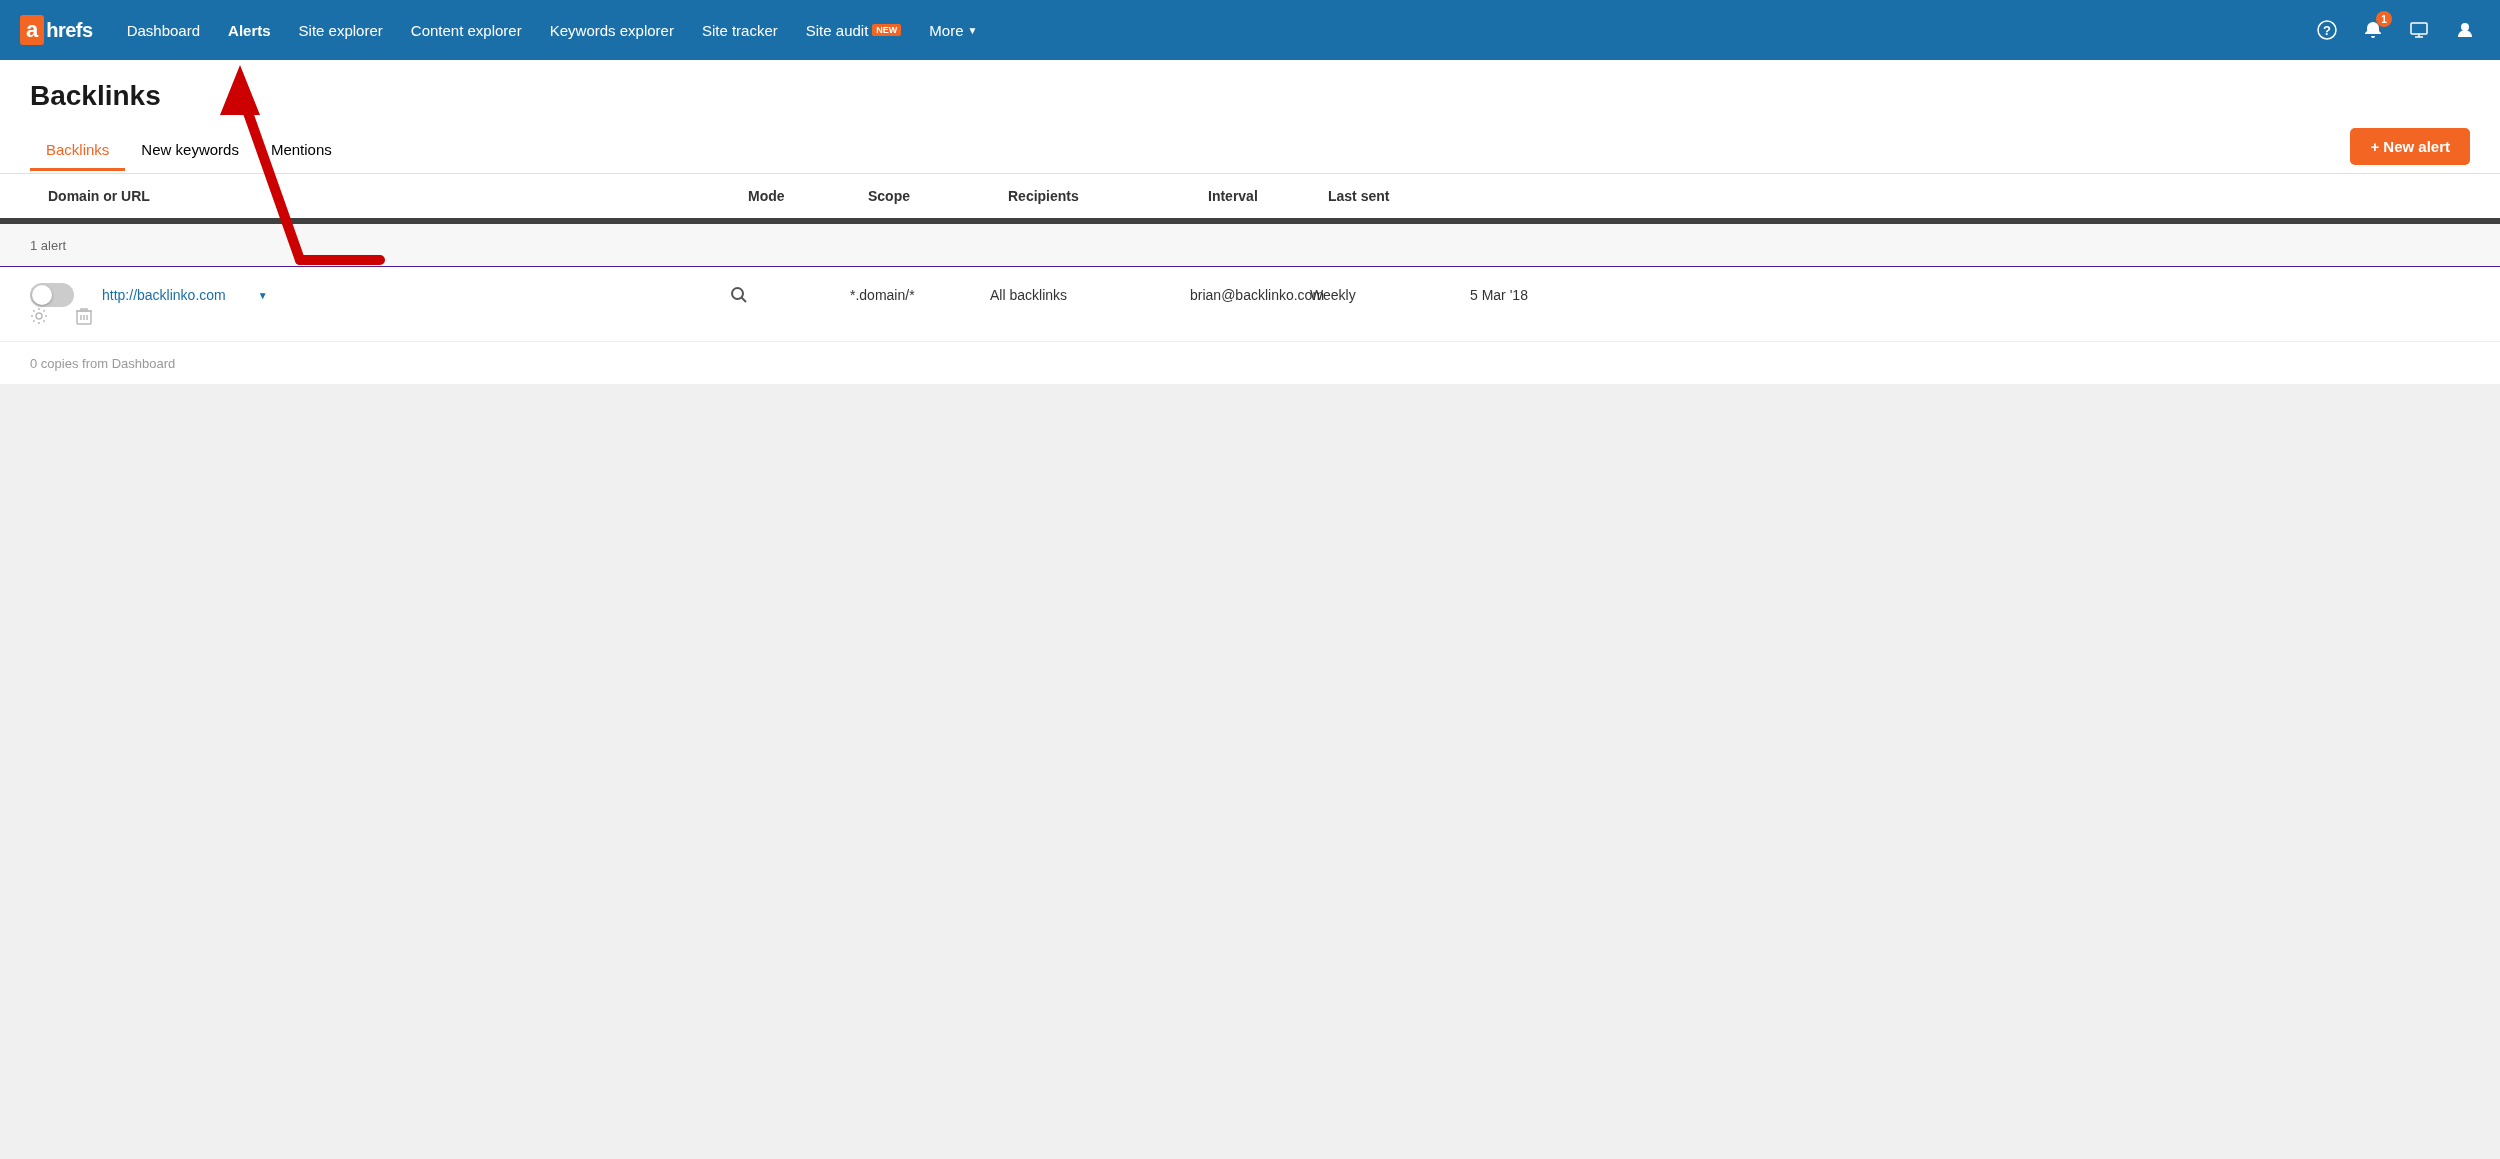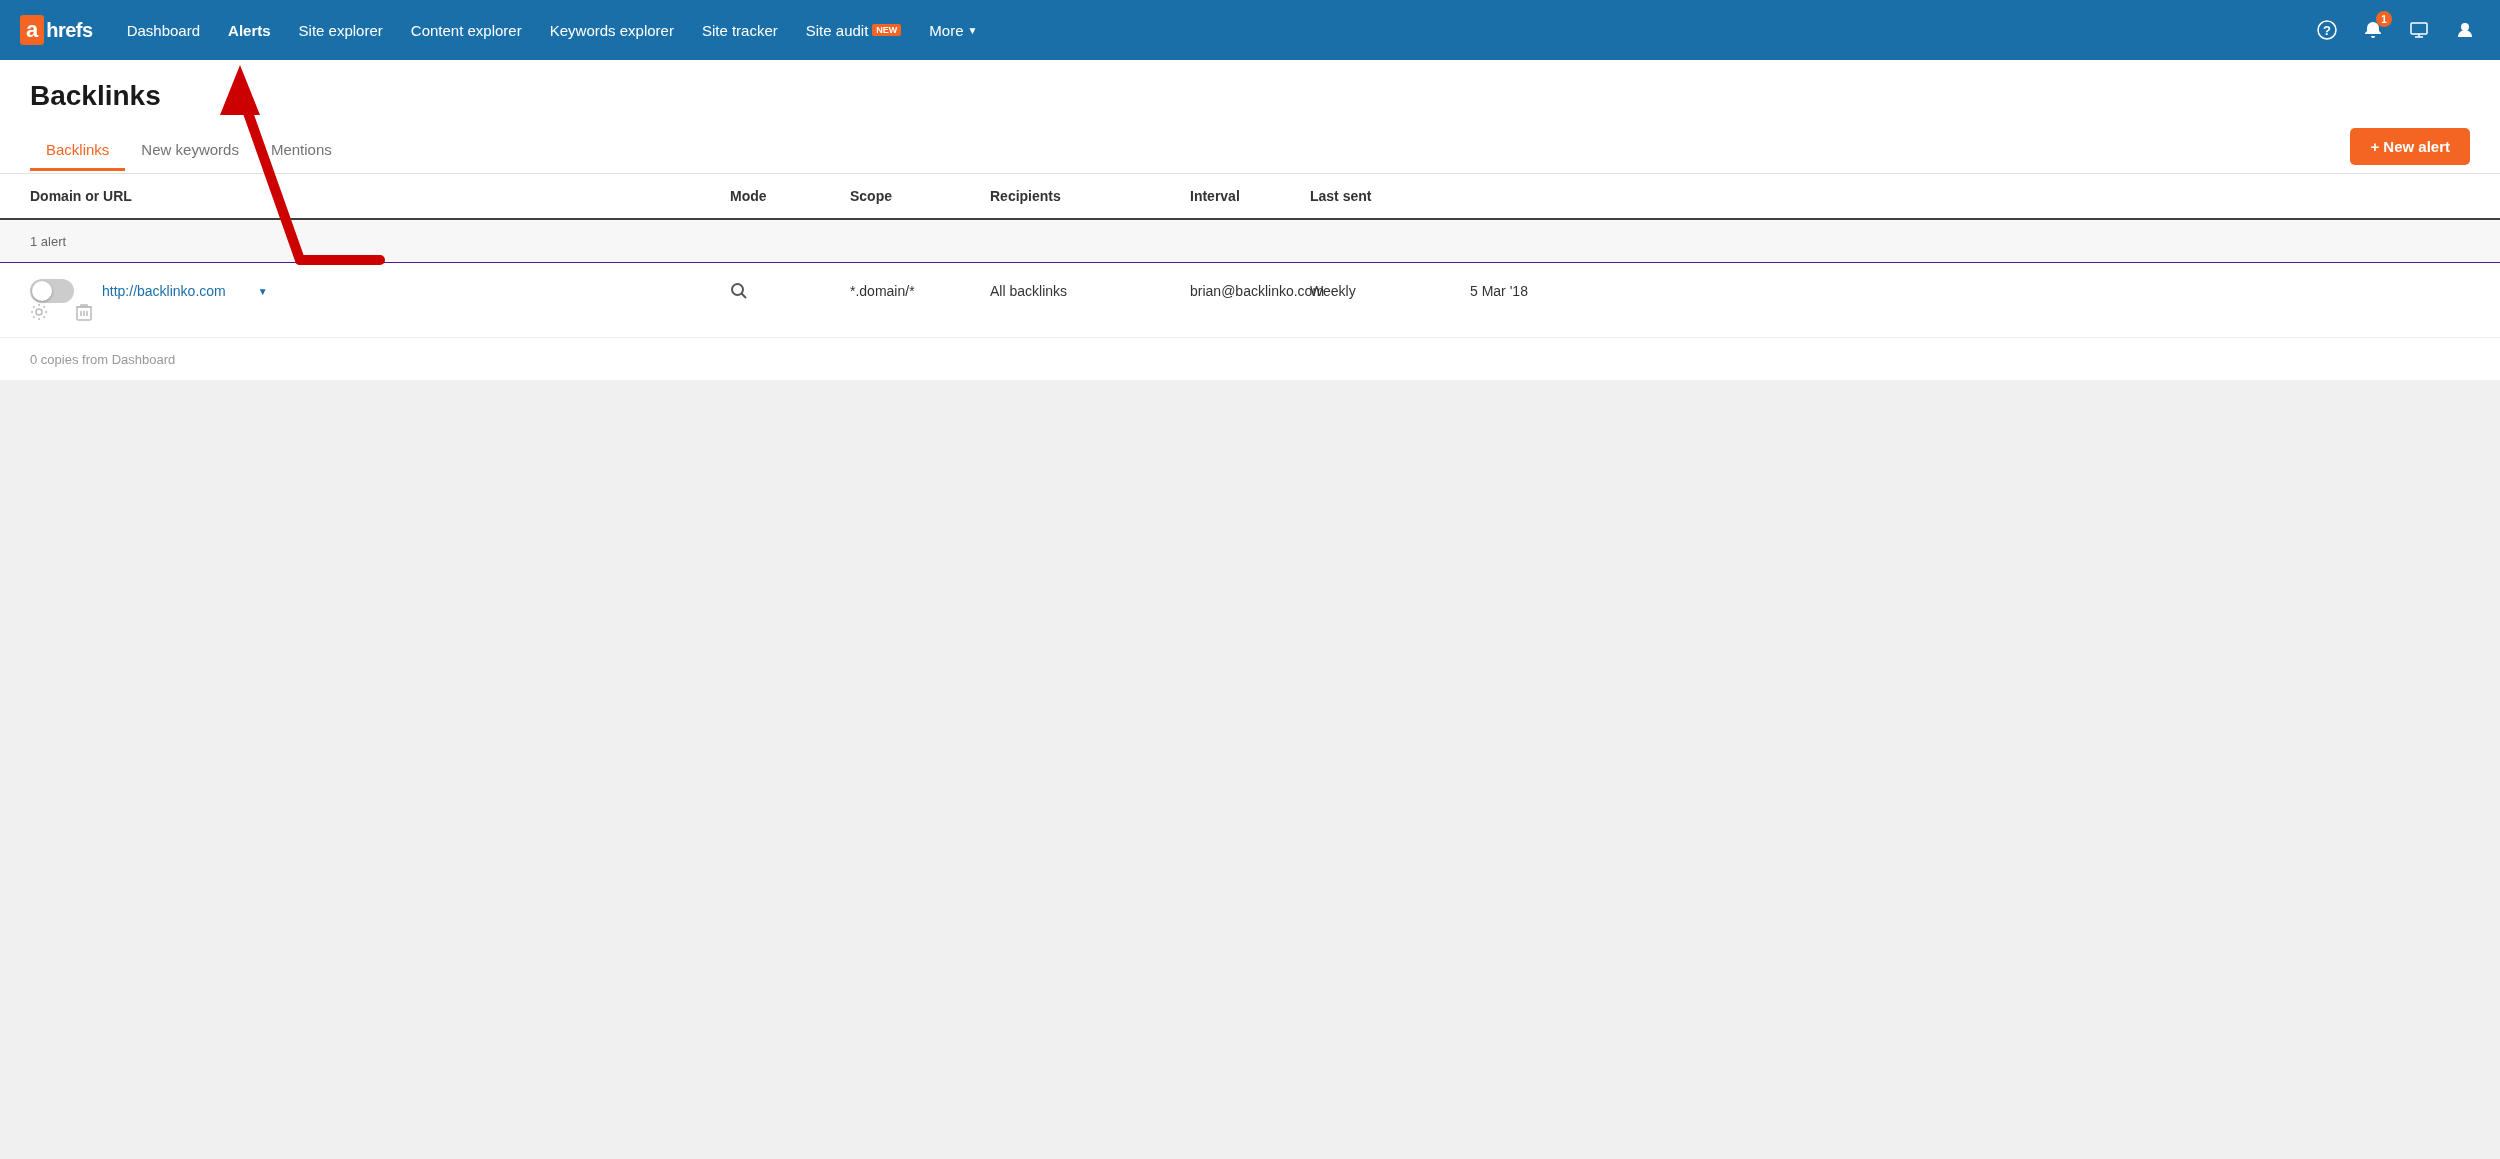--- a/index.html
+++ b/index.html
@@ -118,21 +118,21 @@
       display: flex;
       align-items: center;
       justify-content: space-between;
     }
     .tabs {
       display: flex;
       gap: 0;
     }
     .tab {
       font-size: 15px;
-      color: #737373;
+      color: #000000;
       padding: 10px 16px;
       cursor: pointer;
       border-bottom: 3px solid transparent;
       margin-bottom: -1px;
     }
     .tab.active {
       color: #f26522;
       border-bottom: 3px solid #f26522;
       font-weight: 500;
     }
@@ -158,22 +158,22 @@
     }
 
     
     .table-container {
       background: white;
       margin: 0;
     }
     .table-header {
       display: grid;
       grid-template-columns: 700px 120px 140px 200px 120px 160px 80px;
-      padding: 14px 30px;
-      border-bottom: 2px solid #404040;
+      padding: 14px 48px;
+      border-bottom: 6px solid #404040;
       background: white;
     }
     .table-header-cell {
       font-size: 14px;
       font-weight: 600;
       color: #333;
     }
     .alert-count-row {
       padding: 12px 30px;
       background: #f7f7f7;

